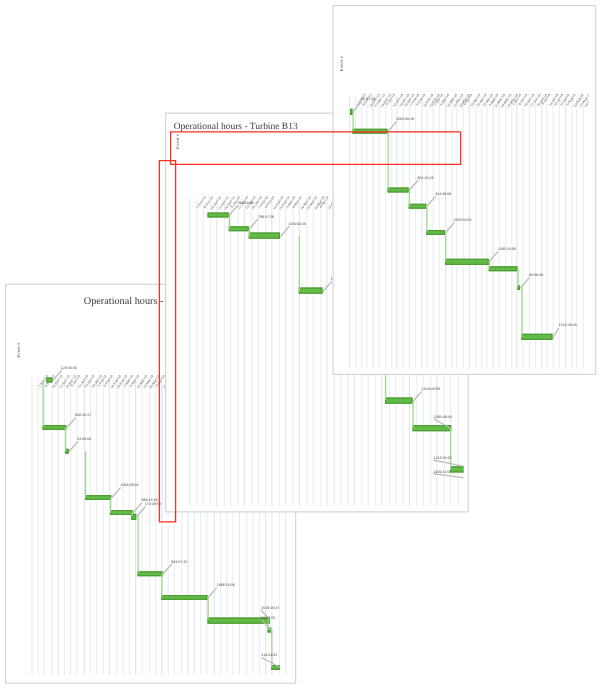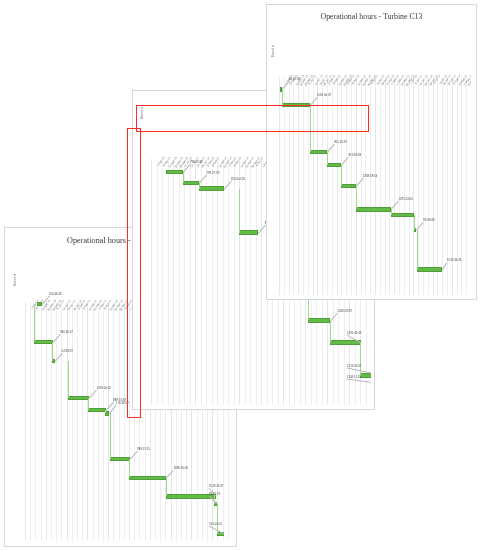--- a/index.html
+++ b/index.html
@@ -208,20 +208,21 @@
       <div class="dlabel" style="left: 184px; top: 221.03px;">93:07:55</div>
       <div class="leader" style="left: 191.78px; top: 232.03px; width: 11.16px; transform: rotate(-134.19deg);"></div>
       <div class="bar" style="left: 192.4px; top: 260.13px; width: 6.66px; height: 4.2px;"></div>
       <div class="connector" style="left: 192.4px; top: 232.03px; height: 30.19px;"></div>
       <div class="dlabel" style="left: 184px; top: 251.23px;">314:01:01</div>
       <div class="leader" style="left: 199.06px; top: 262.23px; width: 17.05px; transform: rotate(-152.02deg);"></div>
     </div>
 </div>
 
 <div class="panel" id="panel-b13" style="left:132px;top:90px;width:243px;height:320px;z-index:2;">
+  <div class="panel-title" style="top:5px;font-size:7.6px;text-align:left;left:6px;">Operational hours - Turbine B13</div>
   <div class="axis-label-y" style="left:7px;top:28px;">Event #</div>
   <div class="plot" id="plot-b13" style="left:18px;top:36px;width:220px;height:278px;">
       <div class="gridcol major" style="left: 0px; top: 32px; bottom: 0px;"></div>
       <div class="gridcol" style="left: 5.5px; top: 32px; bottom: 0px;"></div>
       <div class="gridcol" style="left: 11px; top: 32px; bottom: 0px;"></div>
       <div class="gridcol" style="left: 16.5px; top: 32px; bottom: 0px;"></div>
       <div class="gridcol major" style="left: 22px; top: 32px; bottom: 0px;"></div>
       <div class="gridcol" style="left: 27.5px; top: 32px; bottom: 0px;"></div>
       <div class="gridcol" style="left: 33px; top: 32px; bottom: 0px;"></div>
       <div class="gridcol" style="left: 38.5px; top: 32px; bottom: 0px;"></div>
@@ -326,21 +327,20 @@
       <div class="bar" style="left: 209px; top: 246.4px; width: 25.3px; height: 4.2px;"></div>
       <div class="connector" style="left: 209px; top: 215.5px; height: 33px;"></div>
       <div class="dlabel" style="left: 196px; top: 237.5px;">1215:53:07</div>
       <div class="leader" style="left: 234.3px; top: 248.5px; width: 39.13px; transform: rotate(-168.2deg);"></div>
       <div class="dlabel" style="left: 196px; top: 248.5px;">1109:11:55</div>
       <div class="leader" style="left: 256.3px; top: 259.5px; width: 60.83px; transform: rotate(-172.44deg);"></div>
     </div>
 </div>
 
 <div class="panel" id="panel-c13" style="left:266px;top:4px;width:211px;height:296px;z-index:3;">
-  <div class="panel-title" style="top:7px;font-size:7.8px;">Operational hours - Turbine C13</div>
   <div class="axis-label-y" style="left:4px;top:52px;">Event #</div>
   <div class="plot" id="plot-c13" style="left:12px;top:42px;width:192px;height:248px;">
       <div class="gridcol major" style="left: 0px; top: 30px; bottom: 0px;"></div>
       <div class="gridcol" style="left: 4.8px; top: 30px; bottom: 0px;"></div>
       <div class="gridcol" style="left: 9.6px; top: 30px; bottom: 0px;"></div>
       <div class="gridcol" style="left: 14.4px; top: 30px; bottom: 0px;"></div>
       <div class="gridcol major" style="left: 19.2px; top: 30px; bottom: 0px;"></div>
       <div class="gridcol" style="left: 24px; top: 30px; bottom: 0px;"></div>
       <div class="gridcol" style="left: 28.8px; top: 30px; bottom: 0px;"></div>
       <div class="gridcol" style="left: 33.6px; top: 30px; bottom: 0px;"></div>

